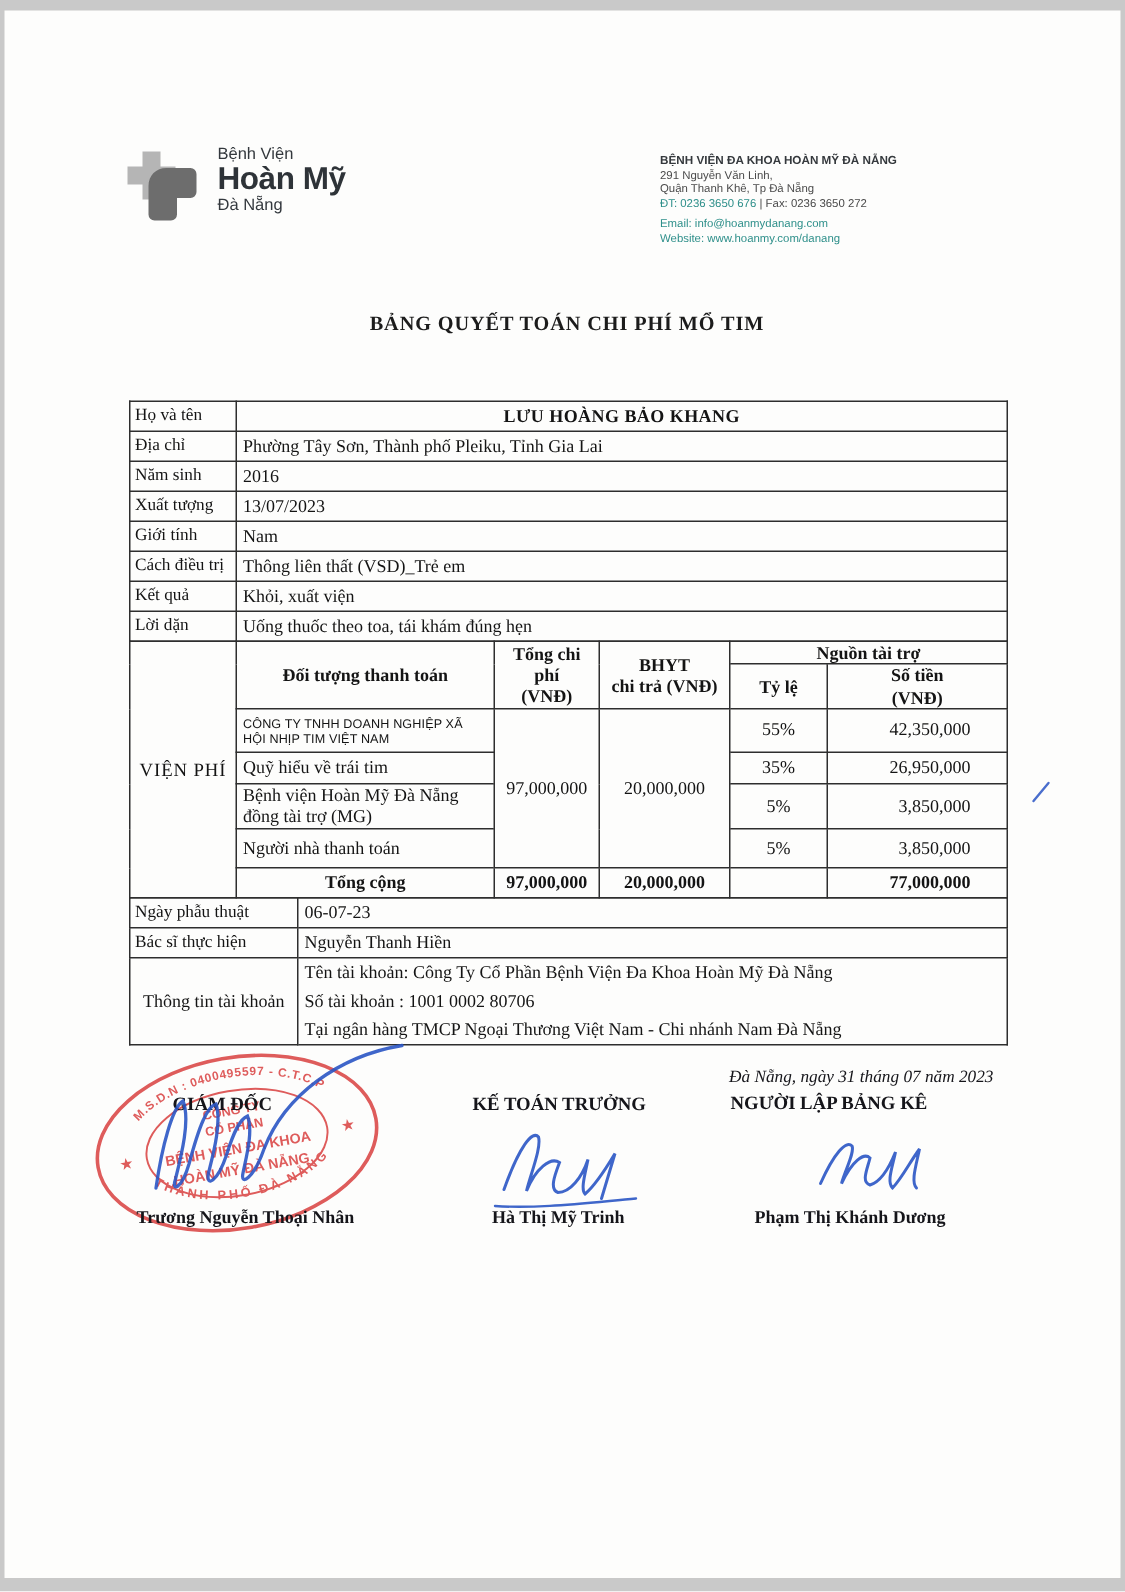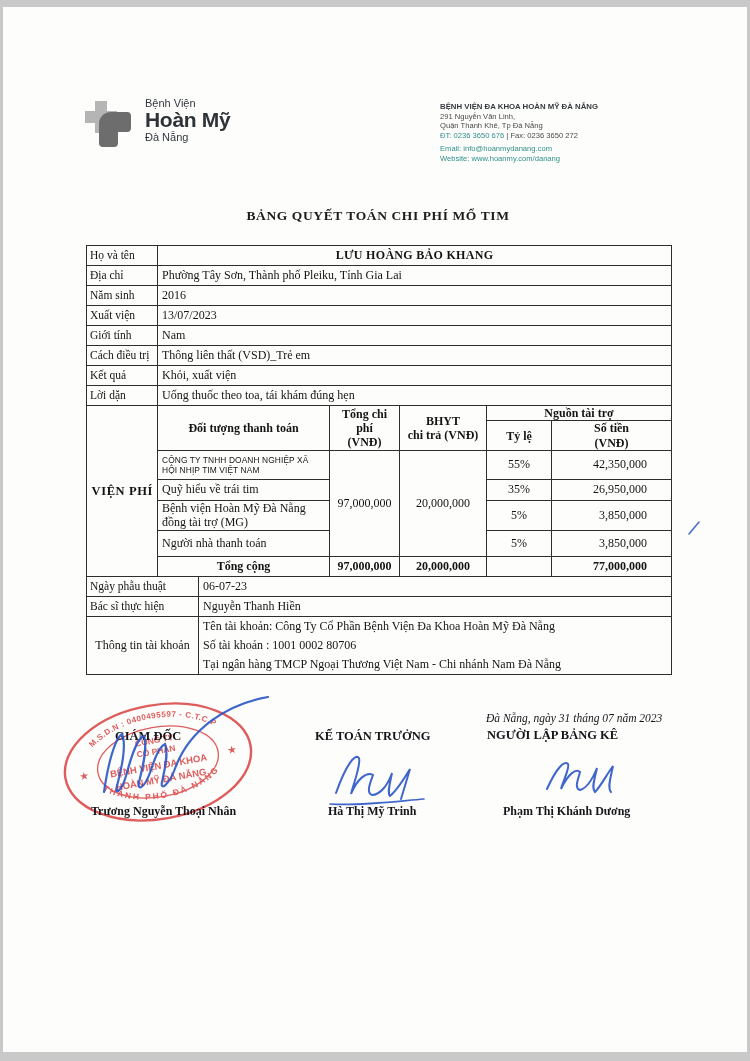--- a/index.html
+++ b/index.html
@@ -17,28 +17,28 @@
 
   .contact { position:absolute; left:437px; top:95px; width:270px; font-family:"Liberation Sans",sans-serif; font-size:7.6px; line-height:9.6px; color:#4a4a4a; }
   .contact .c-name { font-weight:bold; color:#35393d; font-size:7.8px; }
   .teal { color:#2e8f8a; }
   .c-gap { height:4px; }
 
   
   .doc-title { position:absolute; left:0; top:201px; width:750px; text-align:center; font-size:13.5px; font-weight:bold; letter-spacing:0.6px; color:#1c1c1c; }
 
   
-  .tbl-wrap { position:absolute; left:83px; top:238px; width:586px; }
+  .tbl-wrap { position:absolute; left:83px; top:260px; width:586px; }
   table { border-collapse:collapse; table-layout:fixed; width:585px; font-family:"Liberation Serif",serif; font-size:12px; color:#141414; }
   table + table { margin-top:-1px; }
   td { border:1px solid #2e2e2e; padding:0 4px; vertical-align:middle; line-height:1.15; overflow:visible; }
   .lbl { padding-left:3px; font-size:11.5px; white-space:nowrap; }
   .name-val { text-align:center; font-weight:bold; letter-spacing:0.3px; }
   .fee-head { font-weight:bold; text-align:center; white-space:pre-line; line-height:1.2; }
-  .vp { text-align:right; font-weight:bold; font-size:12.5px; letter-spacing:0.6px; }
+  .vp { text-align:center; font-weight:normal; font-size:12.5px; letter-spacing:0.6px; }
   .subj-small { font-family:"Liberation Sans",sans-serif; font-size:8.4px; line-height:1.25; letter-spacing:0.1px; }
   .ctr { text-align:center; }
   .amt { text-align:right; padding-right:24px; }
   .b { font-weight:bold; }
   .acct-lines div { line-height:19px; }
   .acct-lbl { text-align:center; font-size:12px; line-height:1.3; white-space:normal; }
 
   
   .sig-title { position:absolute; font-weight:bold; font-size:12.5px; color:#15151a; }
   .date-line { position:absolute; left:483px; top:705px; font-style:italic; font-size:11.5px; color:#15151a; }
@@ -98,21 +98,21 @@
         </tr>
         <tr style="height:20px">
           <td class="lbl">Địa chỉ</td>
           <td>Phường Tây Sơn, Thành phố Pleiku, Tỉnh Gia Lai</td>
         </tr>
         <tr style="height:20px">
           <td class="lbl">Năm sinh</td>
           <td>2016</td>
         </tr>
         <tr style="height:20px">
-          <td class="lbl">Xuất viện</td>
+          <td class="lbl">Xuất tượng</td>
           <td>13/07/2023</td>
         </tr>
         <tr style="height:20px">
           <td class="lbl">Giới tính</td>
           <td>Nam</td>
         </tr>
         <tr style="height:20px">
           <td class="lbl">Cách điều trị</td>
           <td>Thông liên thất (VSD)_Trẻ em</td>
         </tr>

